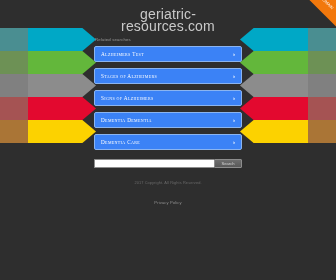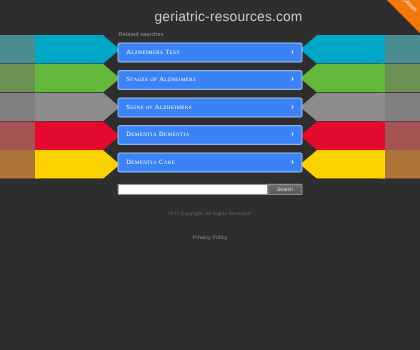--- a/index.html
+++ b/index.html
@@ -96,27 +96,27 @@
   .content {
     position: relative;
     z-index: 5;
     width: 148px;
     margin: 0 auto;
     padding-top: 8px;
     text-align: center;
   }
 
   .domain-title {
-    font-size: 11px;
+    font-size: 14px;
     line-height: 12px;
     color: #c9c9c9;
     font-weight: 400;
     letter-spacing: 0.15px;
     margin: 0 0 5px 0;
-    text-align: right;
+    text-align: center;
     font-family: "Liberation Sans", sans-serif;
   }
 
   .related-heading {
     font-size: 4.3px;
     line-height: 6px;
     color: #9a9a9a;
     text-align: left;
     margin: 0 0 3px 1px;
     letter-spacing: 0.15px;

